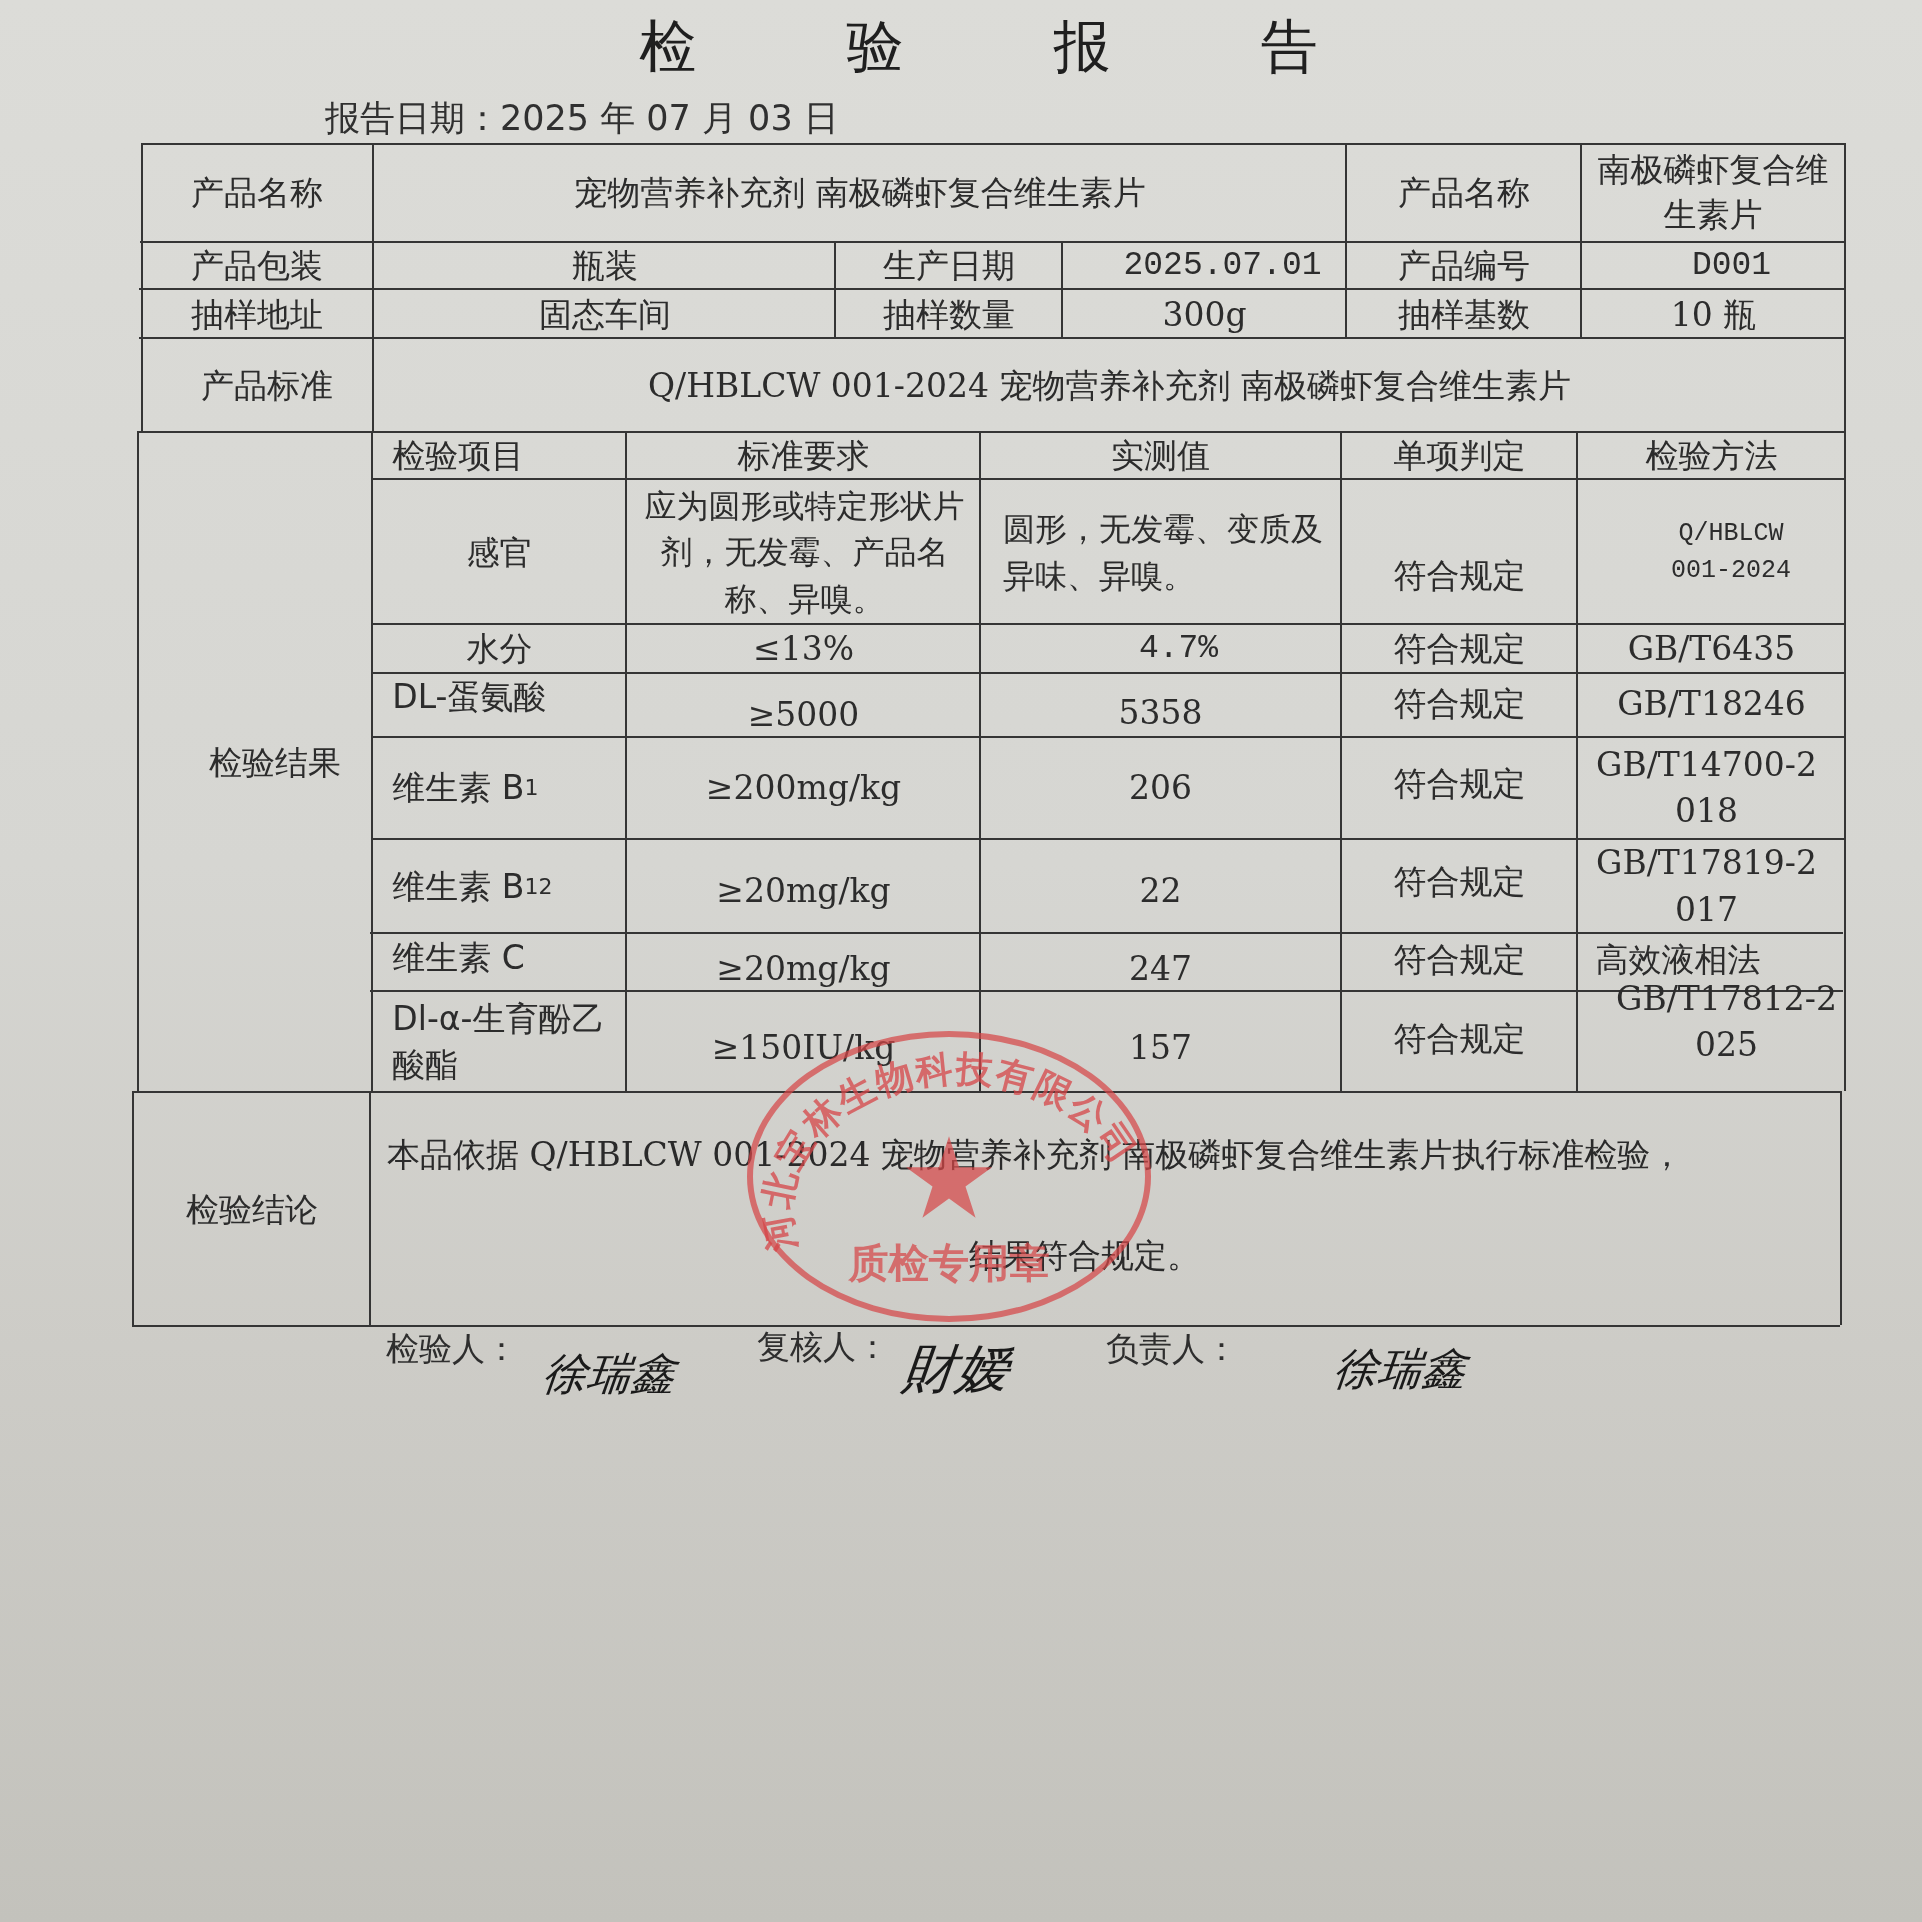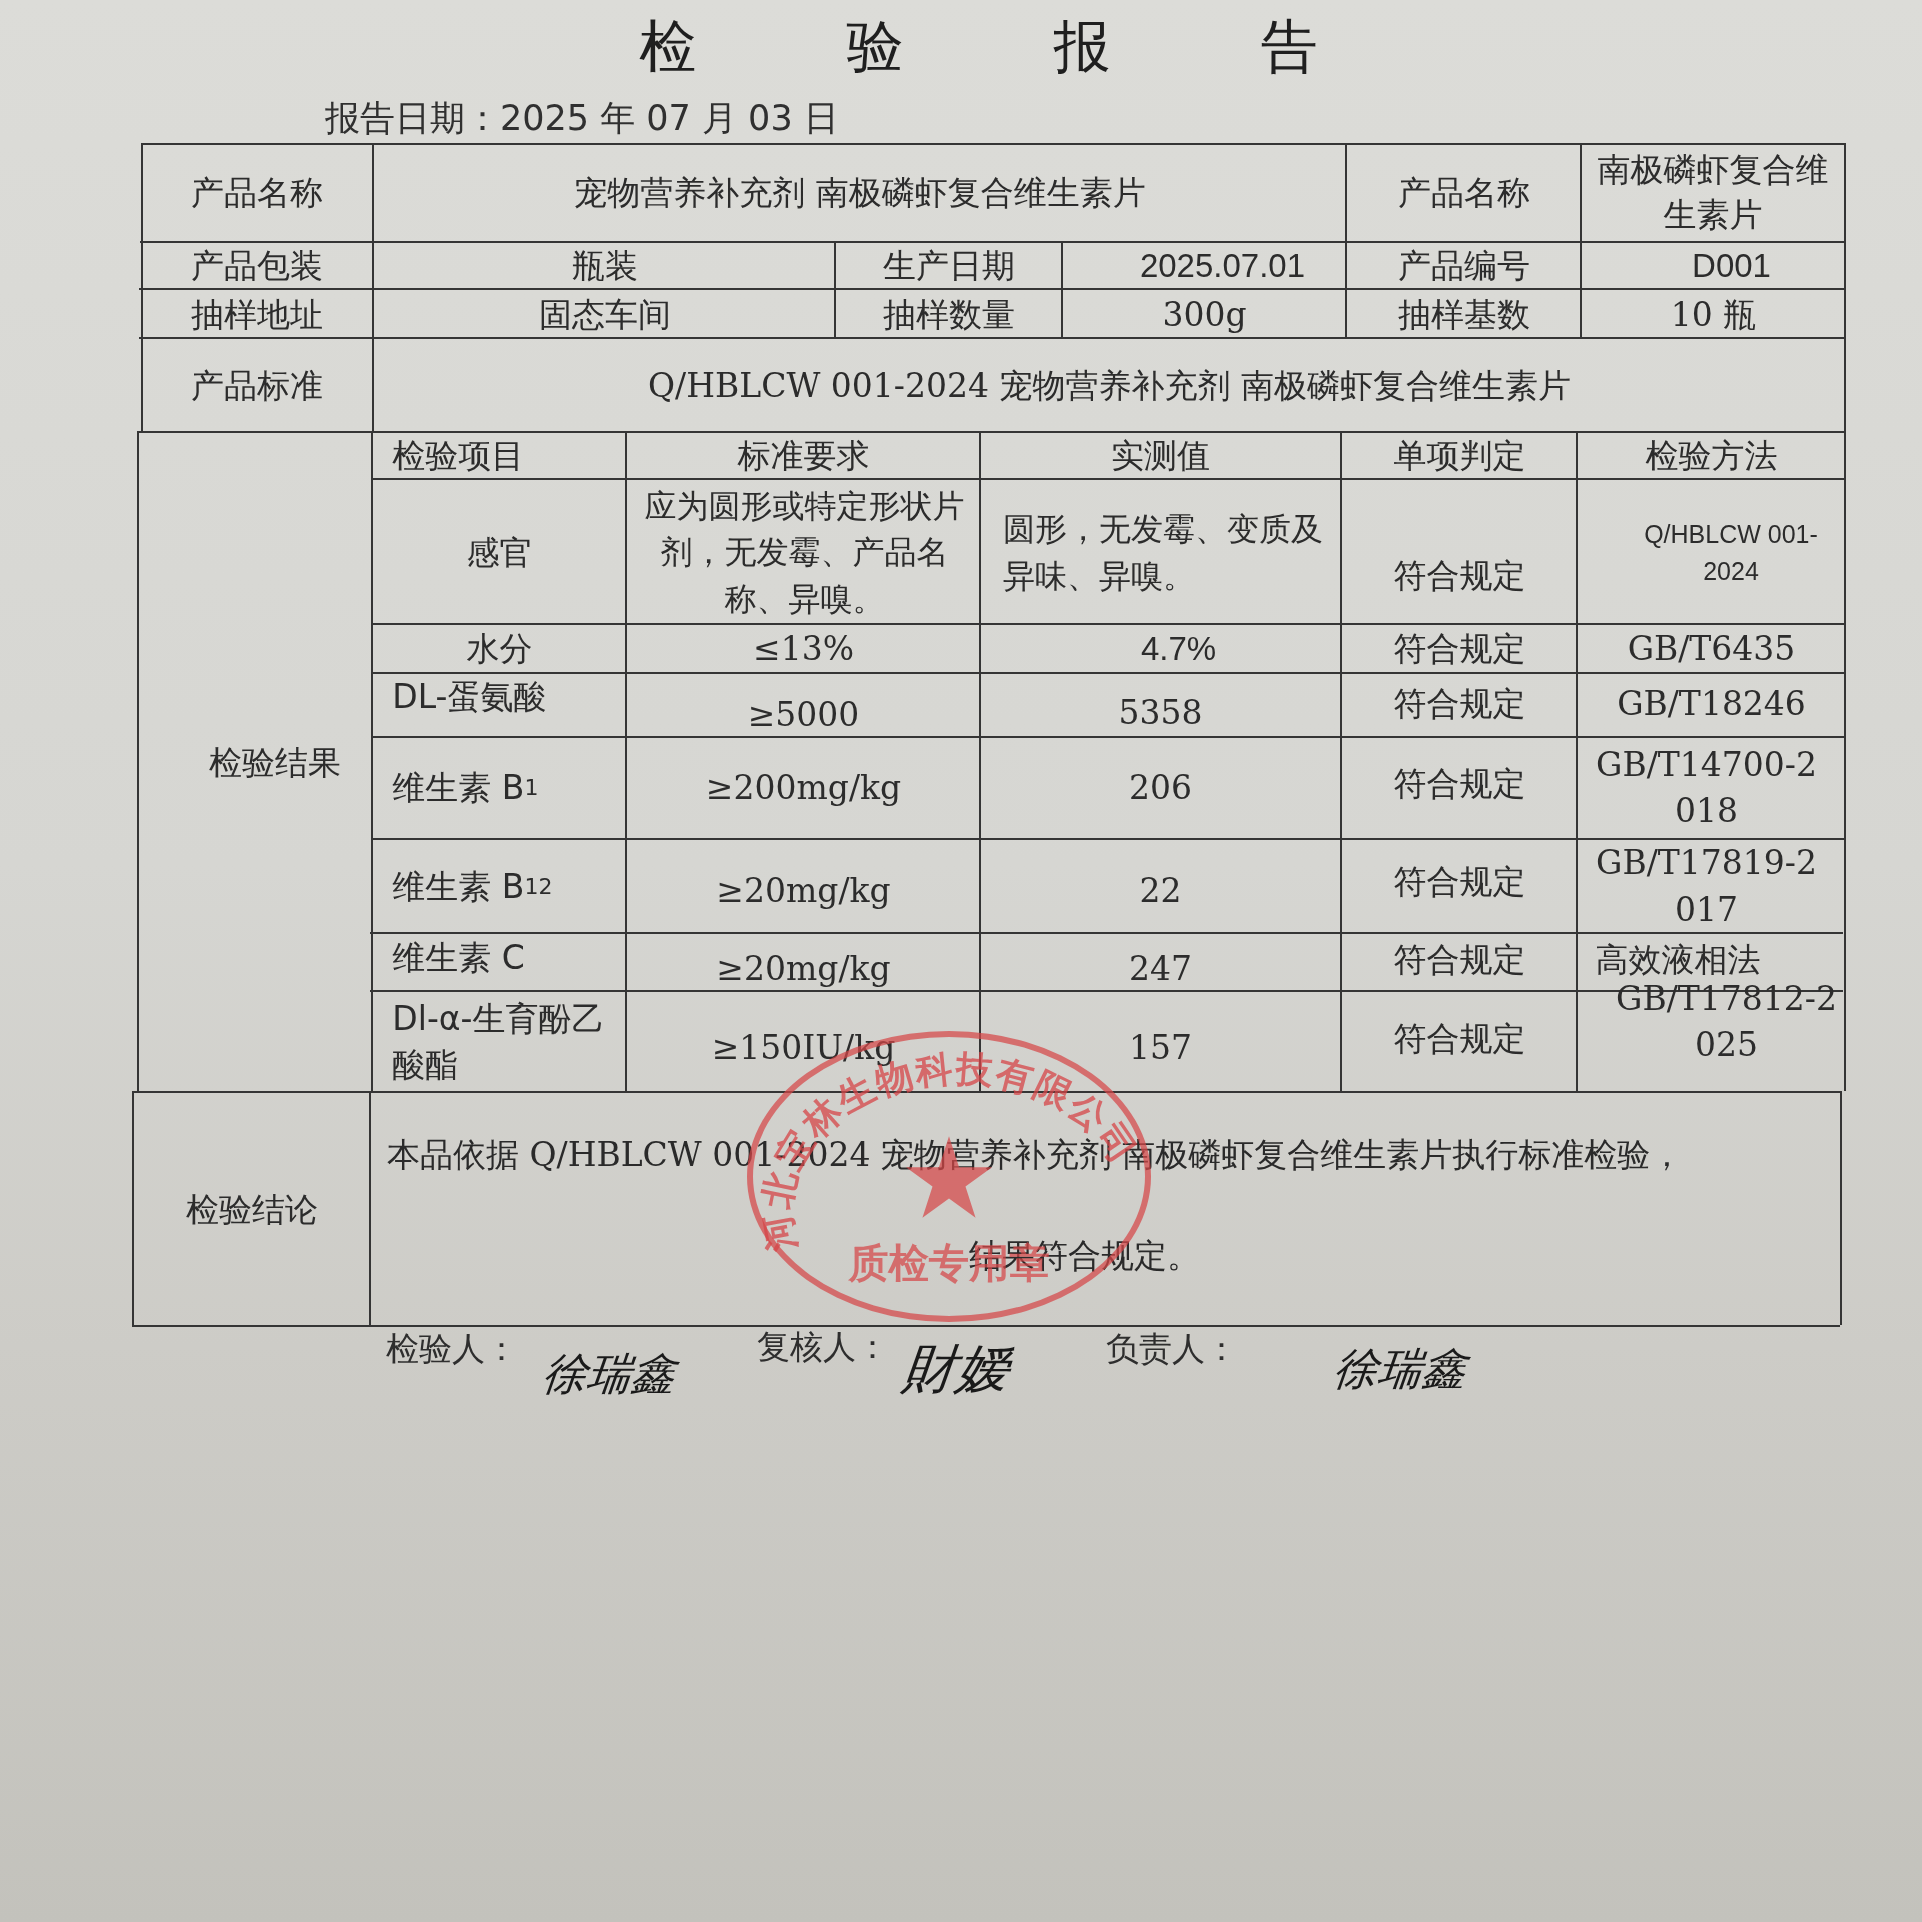--- a/index.html
+++ b/index.html
@@ -20,21 +20,21 @@
     font-size:35px; color:#303030;
   }
   .hl { position:absolute; height:0; border-top:2.7px solid #353535; }
   .vl { position:absolute; width:0; border-left:2.7px solid #353535; }
   .cell {
     position:absolute; display:flex; align-items:center; justify-content:center;
     text-align:center; font-size:33px; line-height:1.45; color:#2c2c2c; box-sizing:border-box;
   }
   .cell.left { justify-content:flex-start; text-align:left; padding-left:18.3px; }
   .sans { font-family:"DejaVu Sans", sans-serif; }
-  .mono { font-family:Liberation Sans, sans-serif;padding-left:36px; }
+  .mono { font-family:Liberation Mono, monospace;padding-left:36px; }
   .sub { font-size:22px; vertical-align:-5.5px; }
   .stamp {
     left:747px; top:1031px; width:404px; height:291px; border:6.4px solid rgba(214,70,72,0.72);
     border-radius:50%; box-sizing:border-box; pointer-events:none;
   }
   .stamp-arc {
     position:absolute; left:0; top:0; width:100%; height:100%;
   }
   .sig {
     font-family:"DejaVu Serif", serif; font-size:44px; color:#1a1a1a; font-style:italic;
@@ -101,21 +101,21 @@
 <div class="cell sans" style="left:1348px; top:244px; width:232px; height:44px;">产品编号</div>
 <div class="cell mono" style="left:1583px; top:244px; width:261px; height:44px;">D001</div>
 
 <div class="cell sans" style="left:143px; top:291px; width:228px; height:47px;">抽样地址</div>
 <div class="cell sans" style="left:375px; top:291px; width:460px; height:47px;">固态车间</div>
 <div class="cell sans" style="left:837px; top:291px; width:224px; height:47px;">抽样数量</div>
 <div class="cell" style="left:1064px; top:291px; width:281px; height:47px;">300g</div>
 <div class="cell sans" style="left:1348px; top:291px; width:232px; height:47px;">抽样基数</div>
 <div class="cell" style="left:1583px; top:291px; width:261px; height:47px;">10 瓶</div>
 
-<div class="cell sans" style="left:143px; top:340px; width:228px; height:91px;">产品标准</div>
+<div class="cell sans" style="left:153px; top:340px; width:228px; height:91px;">产品标准</div>
 <div class="cell" style="left:375px; top:340px; width:1469px; height:91px;">Q/HBLCW 001-2024 宠物营养补充剂 南极磷虾复合维生素片</div>
 
 <div class="cell sans" style="left:140px; top:434px; width:231px; height:657px;padding-left:39px;">检验结果</div>
 
 <div class="cell sans left" style="left:374px; top:434px; width:251px; height:44px;">检验项目</div>
 <div class="cell sans" style="left:628px; top:434px; width:351px; height:44px;border-radius:19px;">标准要求</div>
 <div class="cell sans" style="left:981px; top:434px; width:359px; height:44px;">实测值</div>
 <div class="cell sans" style="left:1343px; top:434px; width:233px; height:44px;">单项判定</div>
 <div class="cell sans" style="left:1579px; top:434px; width:265px; height:44px;">检验方法</div>
 

